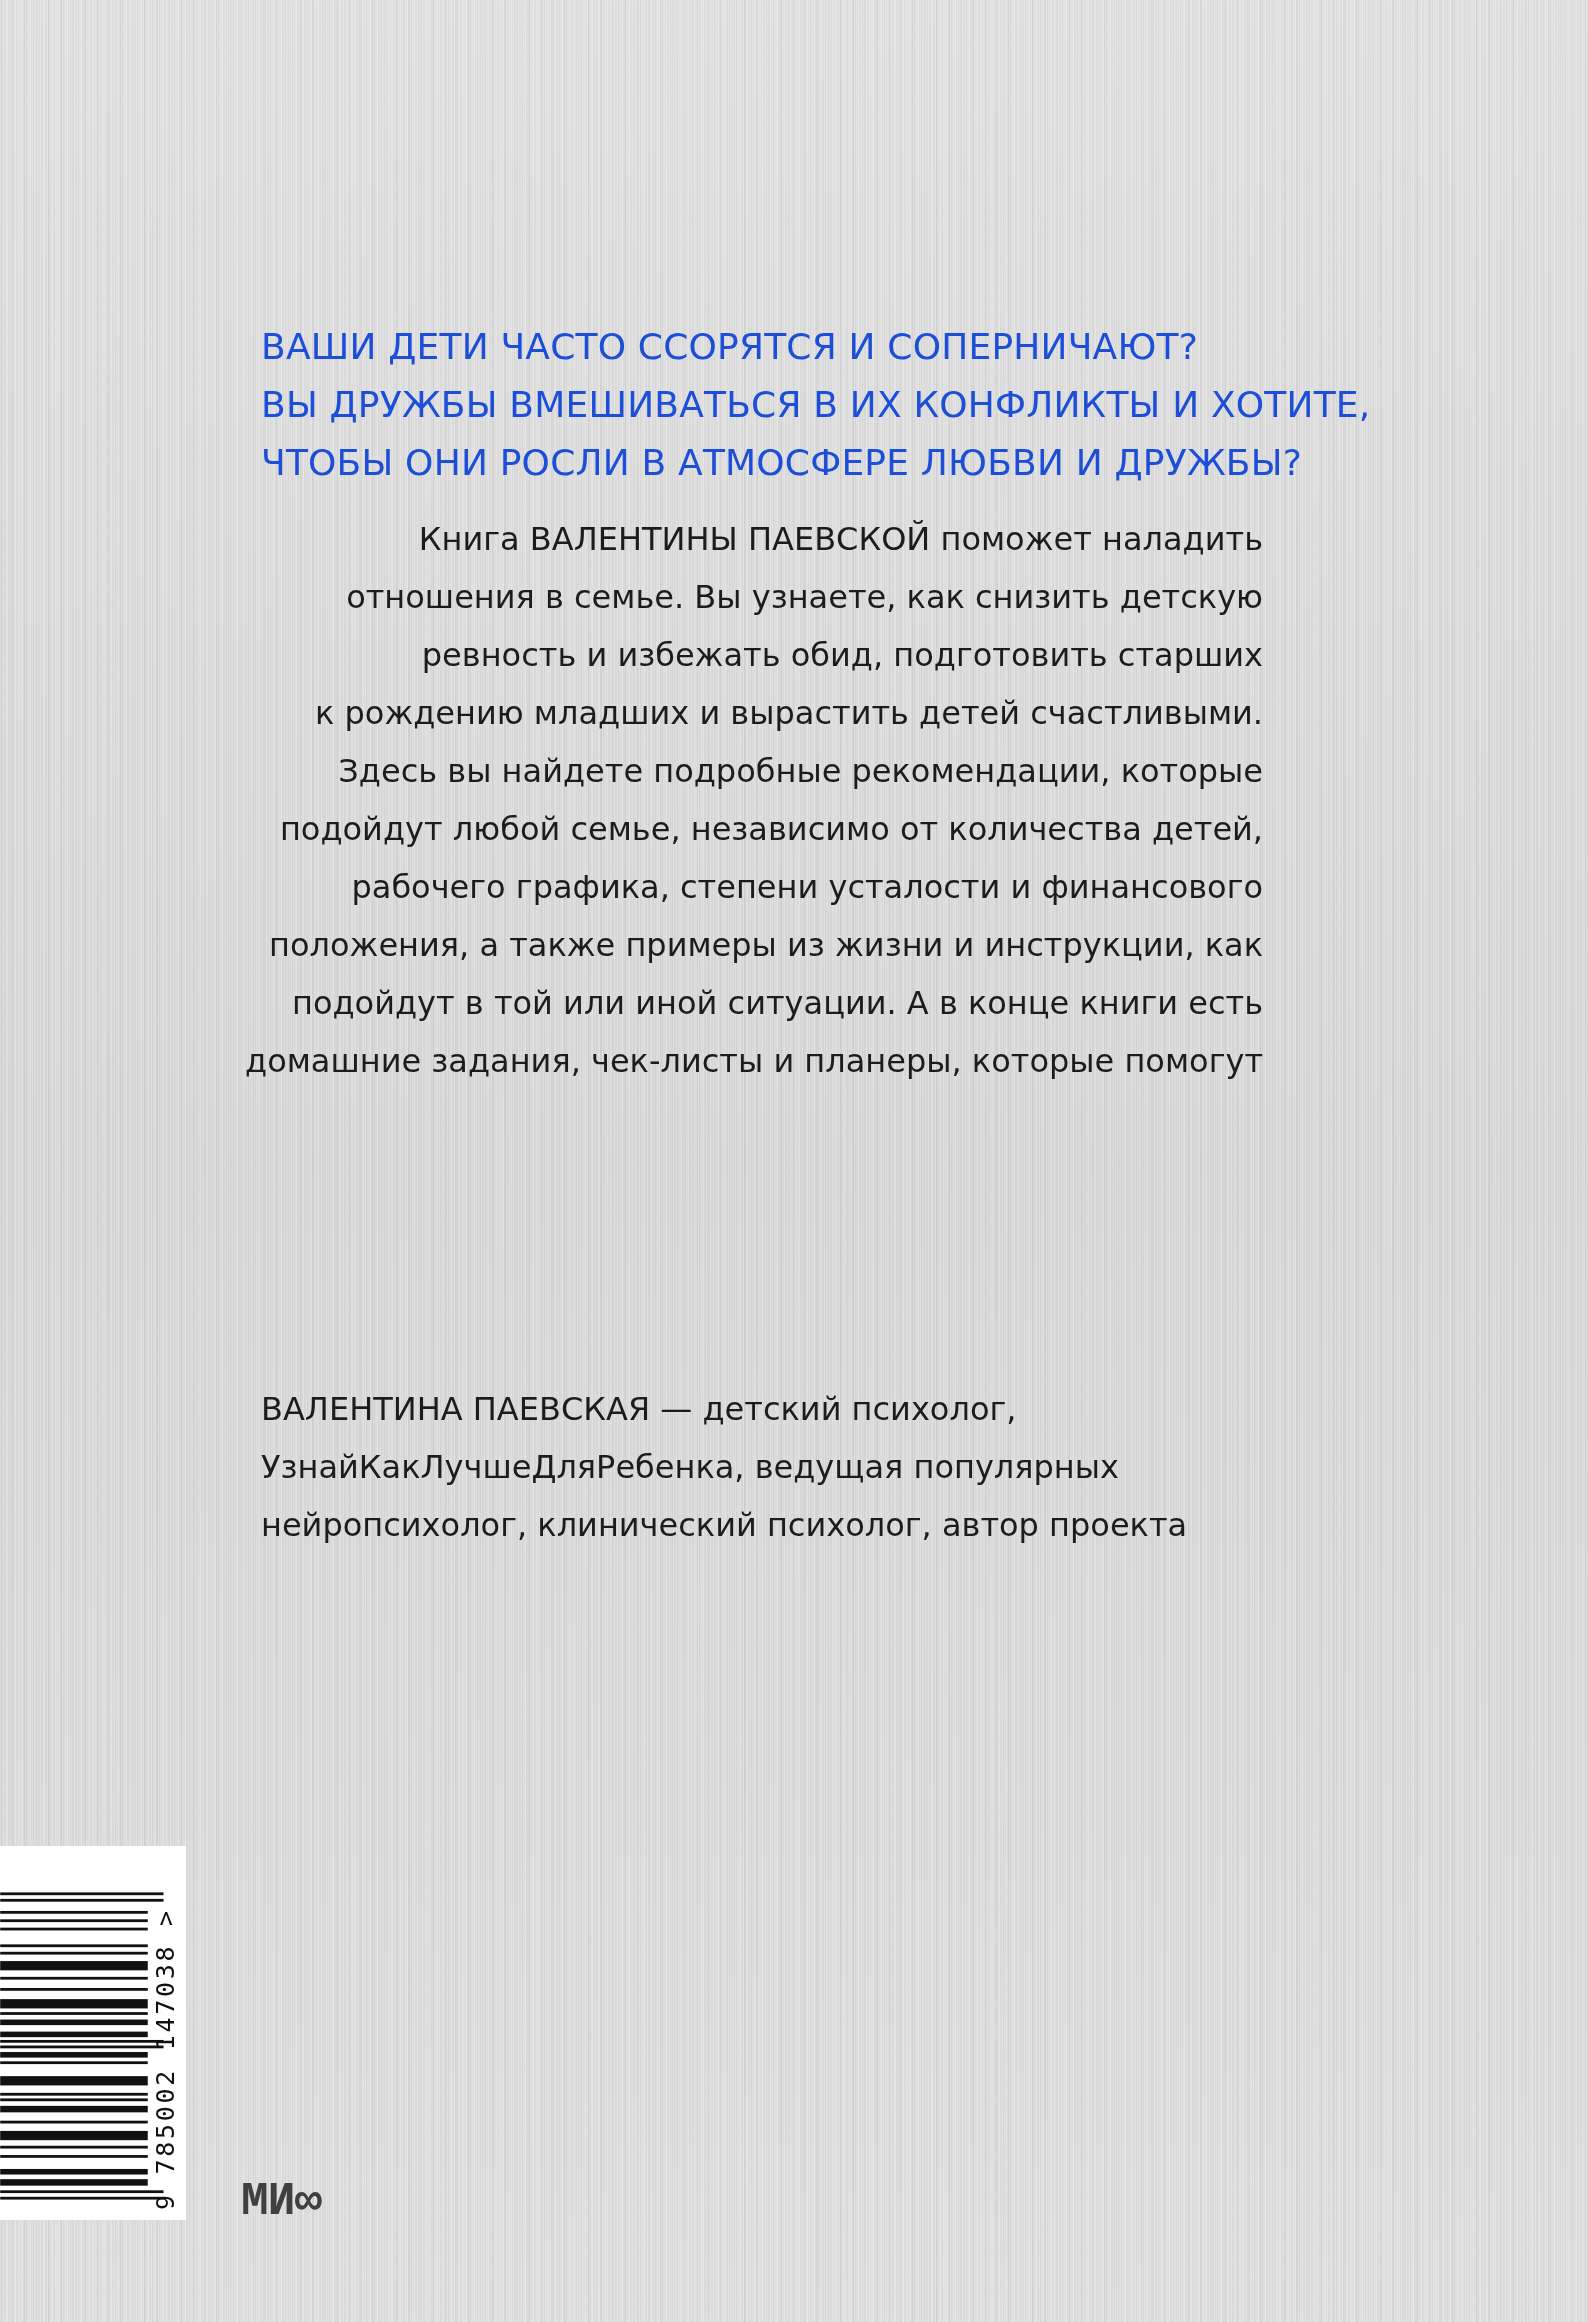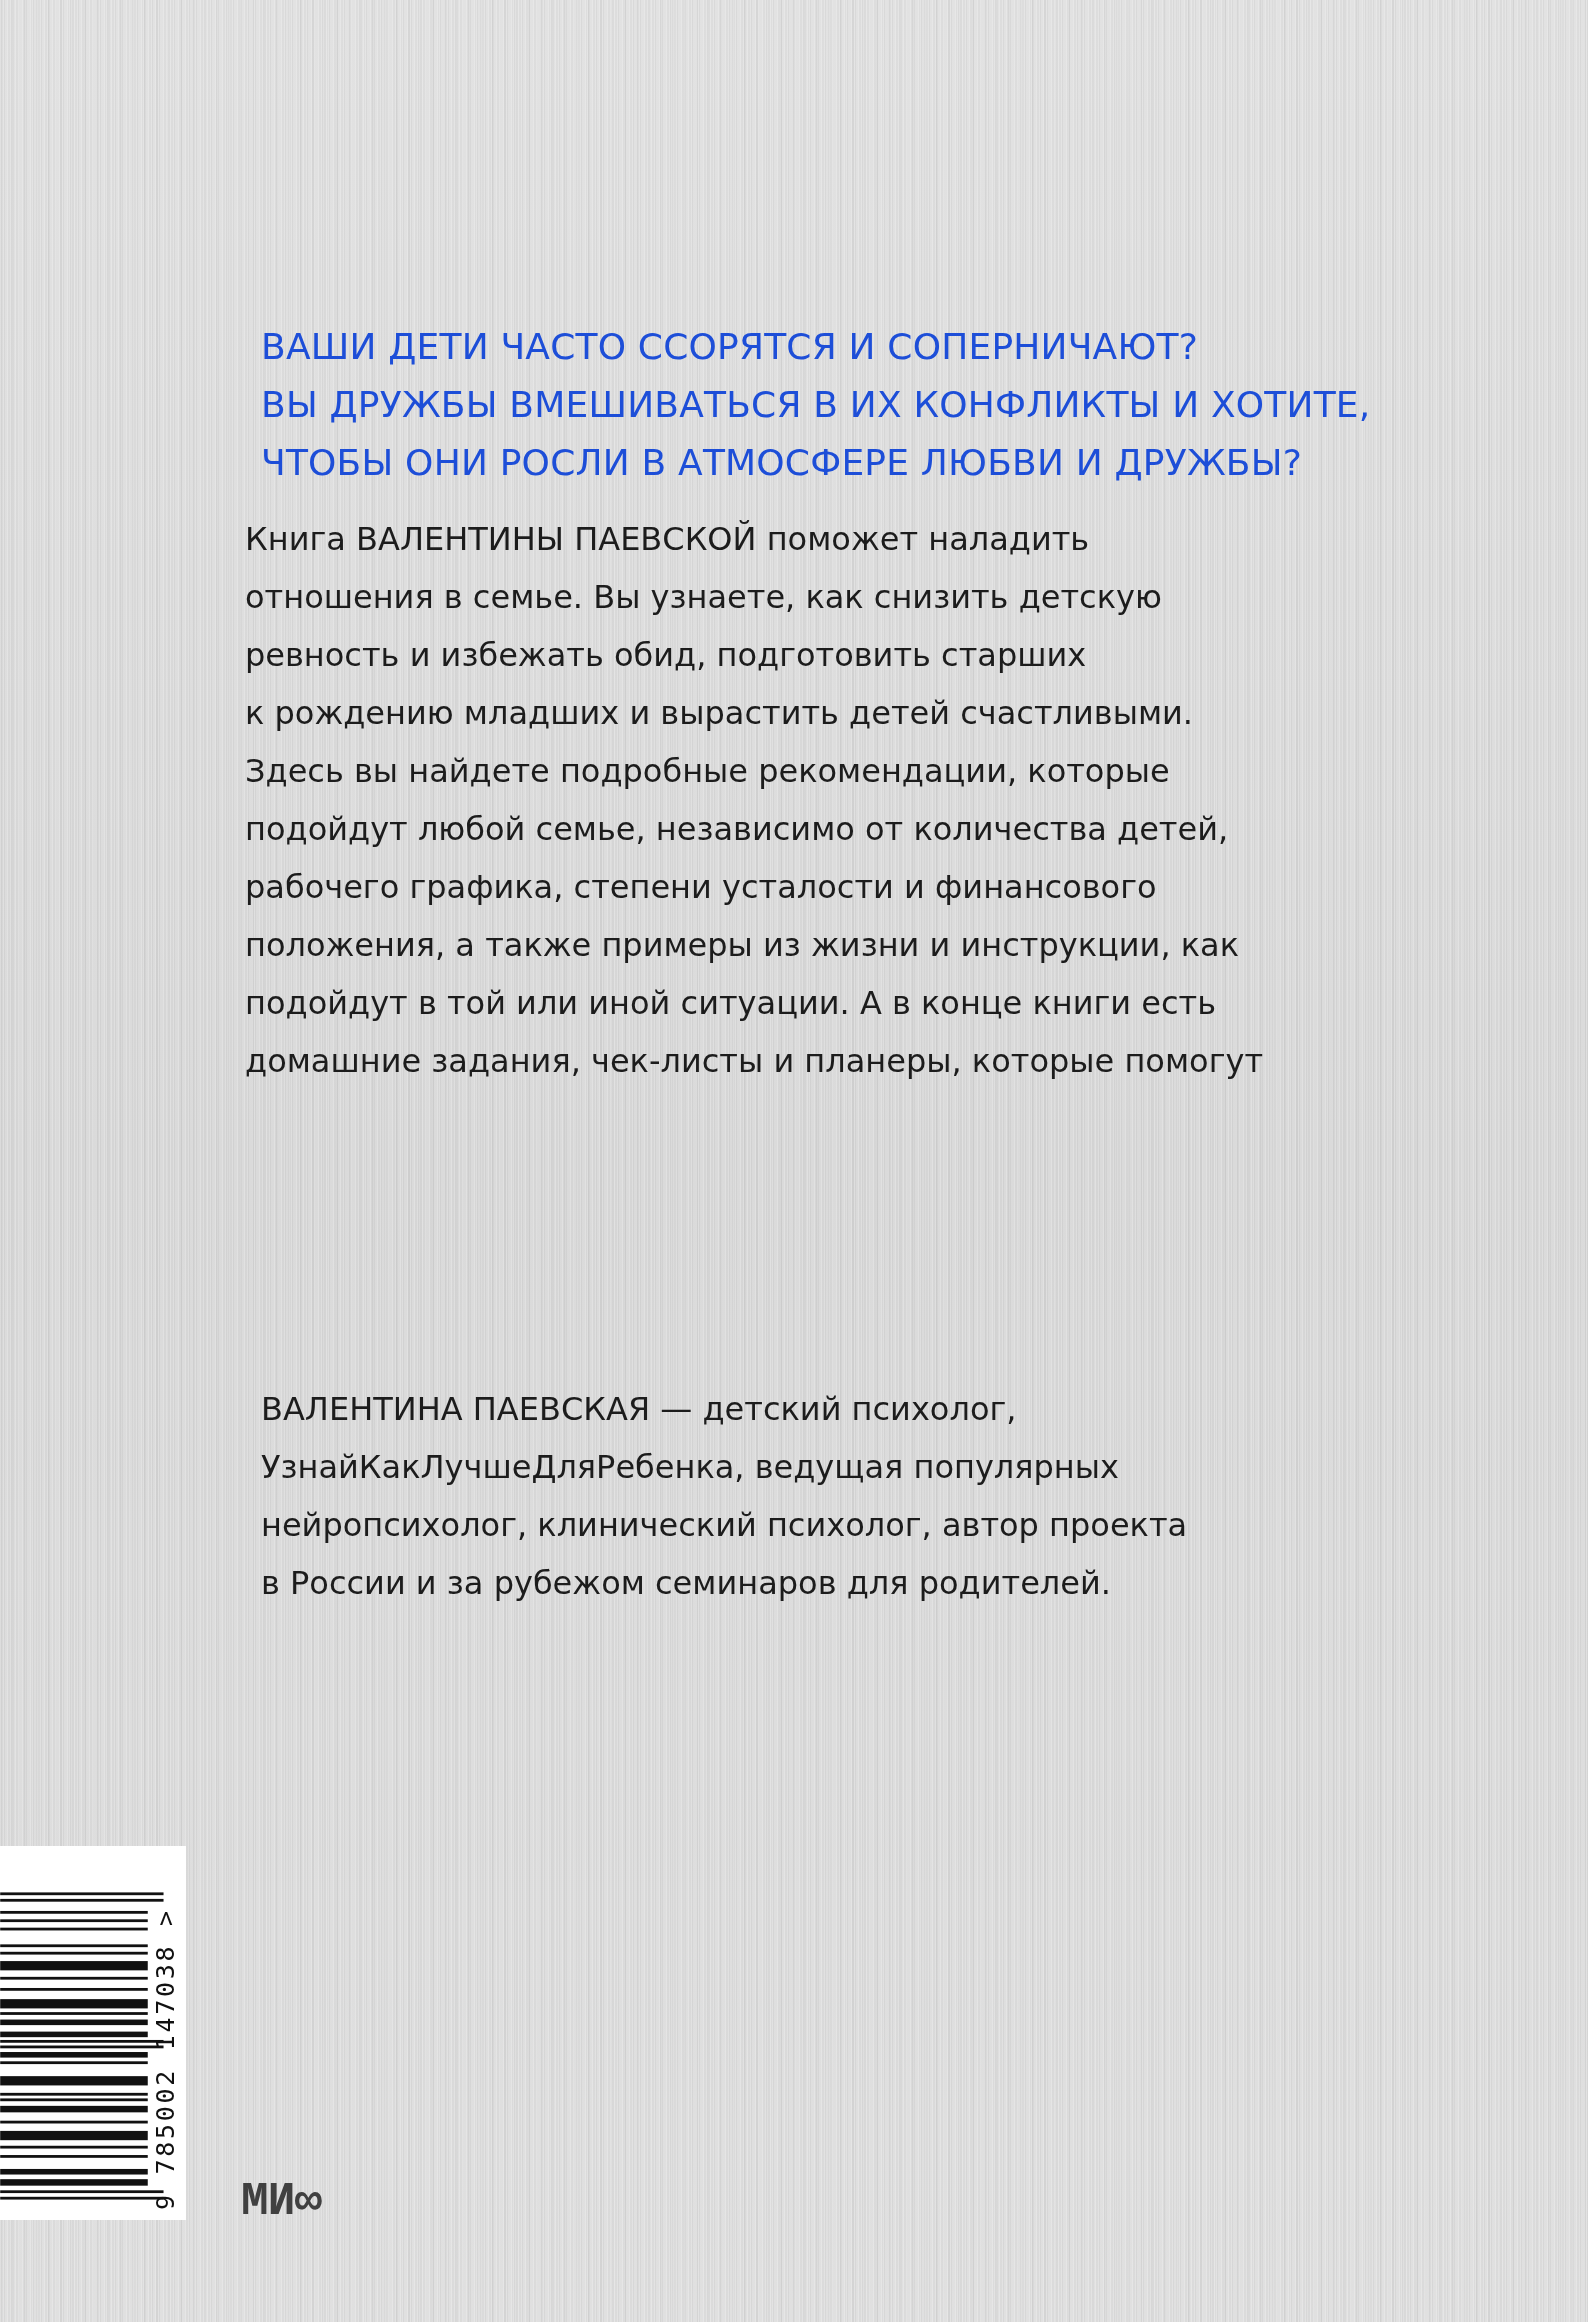--- a/index.html
+++ b/index.html
@@ -39,20 +39,21 @@
     .headline .line { display: block; white-space: nowrap; }
 
     .description {
       position: absolute;
       left: 245px;
       top: 510px;
       margin: 0;
       font-size: 32px;
       line-height: 58px;
       color: #1c1c1c;
+      text-align: right;
     }
     .description .line { display: block; white-space: nowrap; }
 
     .author-bio {
       position: absolute;
       left: 245px;
       top: 1364px;
       margin: 16px;
       font-size: 32px;
       line-height: 58px;
@@ -134,21 +135,20 @@
     <span class="line">рабочего графика, степени усталости и финансового</span>
     <span class="line">положения, а также примеры из жизни и инструкции, как</span>
     <span class="line">подойдут в той или иной ситуации. А в конце книги есть</span>
     <span class="line">домашние задания, чек-листы и планеры, которые помогут</span>
   </p>
 
   <p class="author-bio">
     <span class="line">ВАЛЕНТИНА ПАЕВСКАЯ — детский психолог,</span>
     <span class="line">УзнайКакЛучшеДляРебенка, ведущая популярных</span>
     <span class="line">нейропсихолог, клинический психолог, автор проекта</span>
-    <span class="line">в России и за рубежом семинаров для родителей.</span>
   </p>
 
   <div class="barcode-box">
     <svg class="barcode-bars" width="186" height="374" viewBox="0 0 200 403" xmlns="http://www.w3.org/2000/svg">
       <g fill="#111">
 
         <rect x="0" y="50" width="176" height="3"></rect>
         <rect x="0" y="57" width="176" height="3"></rect>
 
         <rect x="0" y="70" width="159" height="3"></rect>

